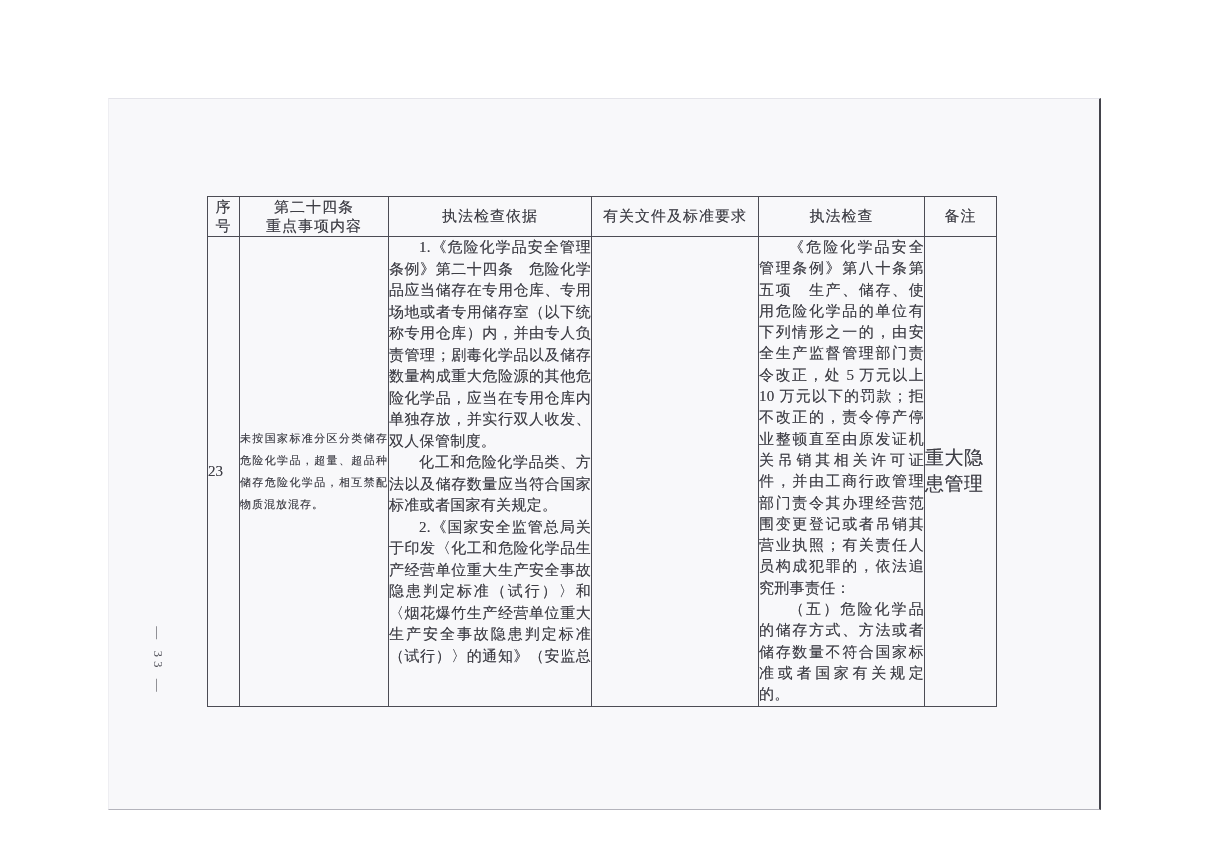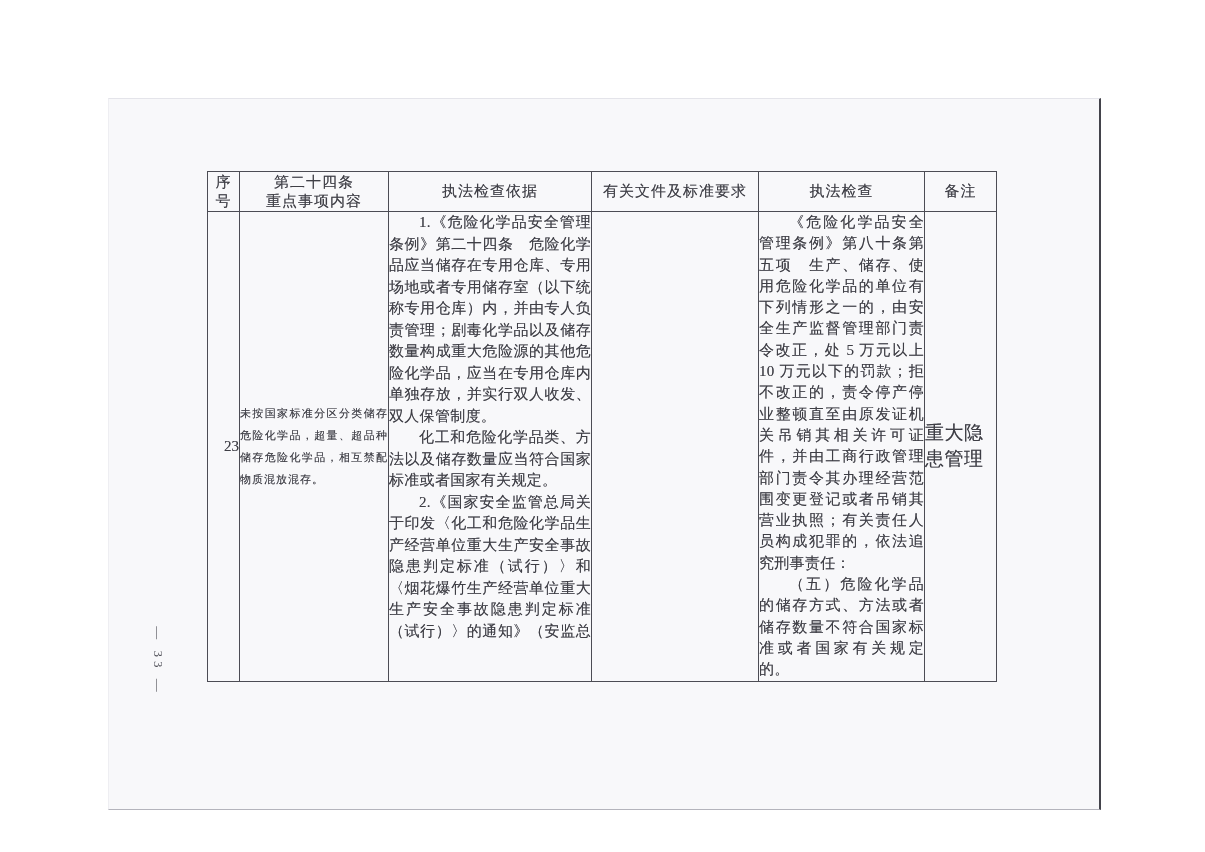--- a/index.html
+++ b/index.html
@@ -34,21 +34,21 @@
     line-height: 20px;
     text-align: center;
     transform: rotate(90deg);
     font-size: 13px;
     letter-spacing: 4px;
     color: #56565e;
   }
   
   table.doc-table {
     position: absolute;
-    left: 98px; top: 72px;
+    left: 98px; top: 97px;
     width: 789px;
     table-layout: fixed;
     border-collapse: collapse;
     color: #3e3e45;
     text-shadow: 0 0 0.6px rgba(62,62,72,0.55);
   }
   table.doc-table td, table.doc-table th {
     border: 1px solid #4c4c54;
     padding: 0;
     font-weight: normal;
@@ -59,21 +59,21 @@
   tr.main-row   { height: 437px; }
   th.hcell {
     text-align: center;
     vertical-align: middle;
     font-size: 15px;
     line-height: 19px;
     white-space: pre-line;
     letter-spacing: 1px;
   }
   td.seq-cell {
-    text-align: right;
+    text-align: left;
     vertical-align: middle;
     font-size: 15px;
   }
   td.item-cell {
     vertical-align: middle;
     text-align: justify;
     font-size: 11px;
     line-height: 22px;
     letter-spacing: 1px;
     padding: 0 10px;

